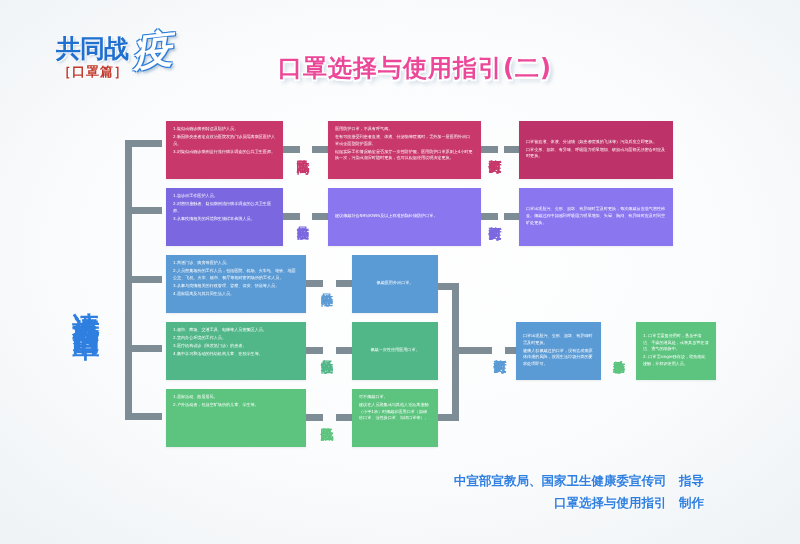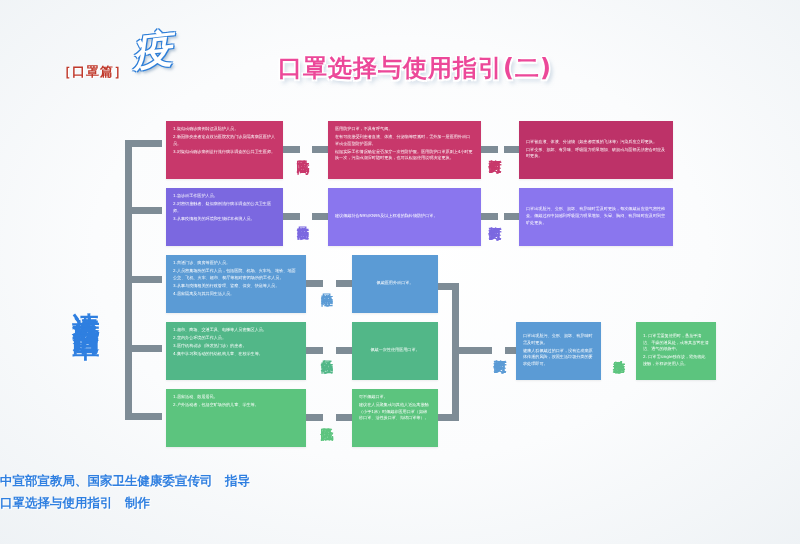--- a/index.html
+++ b/index.html
@@ -76,31 +76,32 @@
   .vlabel{
     writing-mode:vertical-rl;text-orientation:upright;
     font-size:13px;font-weight:bold;line-height:15px;
     letter-spacing:0px;text-align:center;
     display:flex;align-items:center;justify-content:center;
     text-shadow:1px 1px 0 rgba(255,255,255,.85);
   }
 
   .footer{
     left:0;top:470px;width:704px;
-    text-align:left;color:#2f7fe0;
+    text-align:right;color:#2f7fe0;
     font-size:12.5px;font-weight:bold;line-height:22px;
     text-shadow:1px 1px 0 rgba(255,255,255,.85);
   }
 </style>
 </head>
 <body>
 
 <div id="stage">
 
   <div class="abs logo">
+    <div class="l1">共同战</div>
     <div class="yi">疫</div>
     <div class="l2">［口罩篇］</div>
   </div>
 
   <div class="abs title">口罩选择与使用指引(二)</div>
 
   <div class="abs sidecap">请选择合适的口罩</div>
 
   <div class="abs bar" style="left:125px;top:140px;width:7px;height:280px;"></div>
   <div class="abs bar" style="left:125px;top:140px;width:37px;height:7px;"></div>

